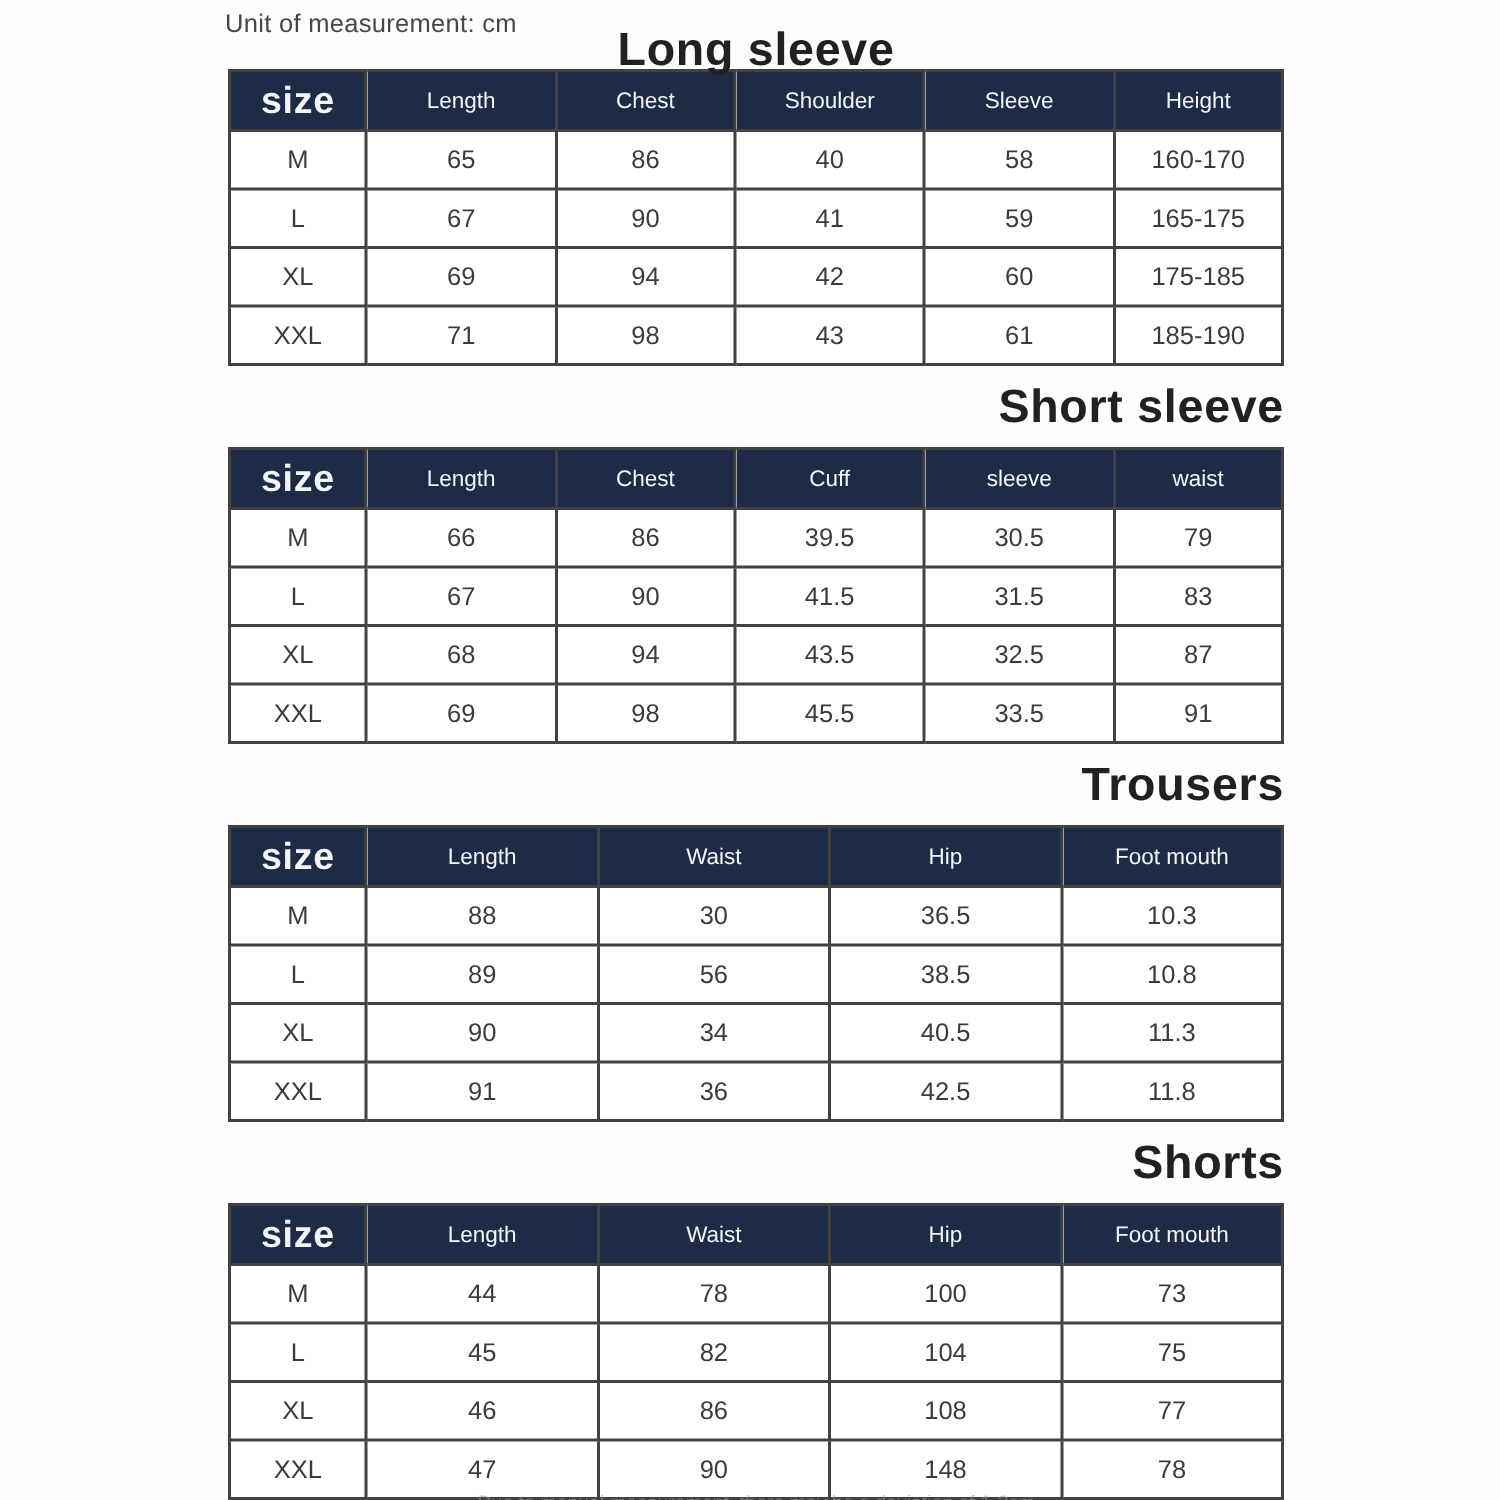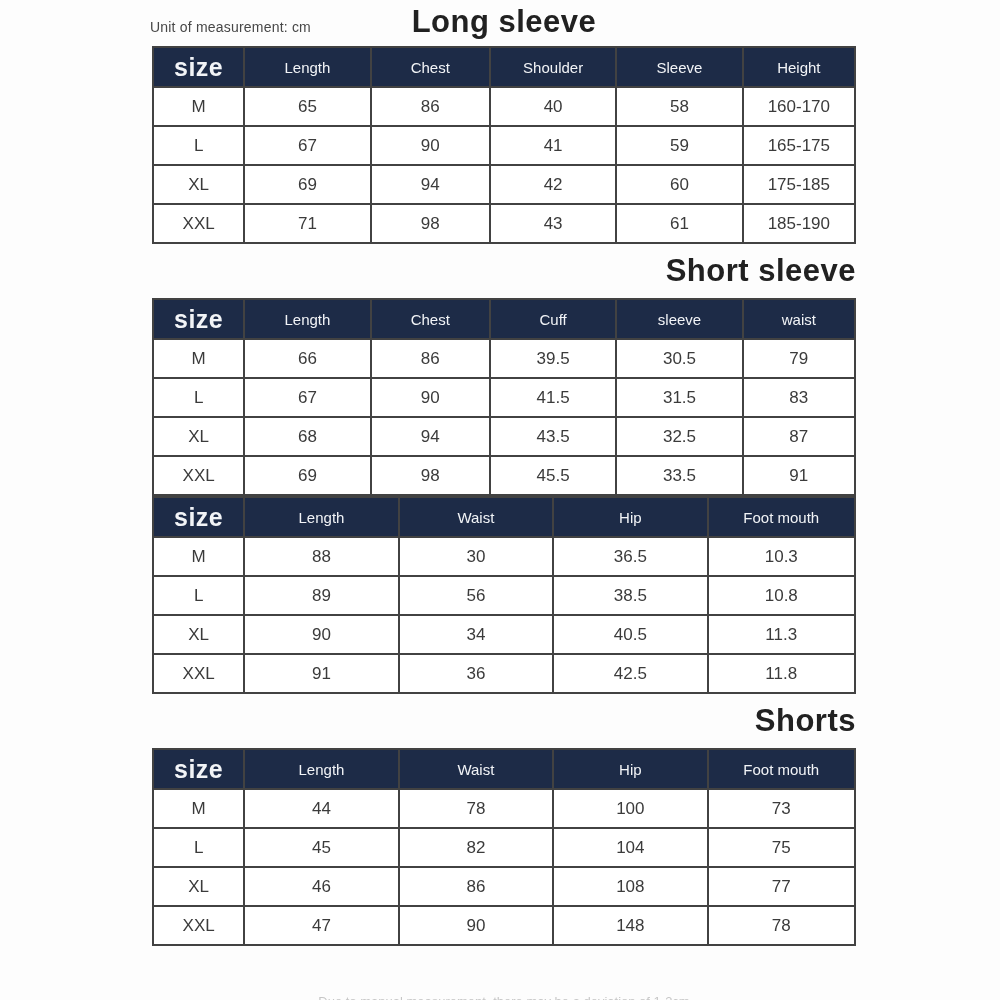--- a/index.html
+++ b/index.html
@@ -22,36 +22,36 @@
     top: 0;
     width: 704px;
   }
   .top-block {
     position: relative;
     height: 46px;
   }
   .unit-note {
     position: absolute;
     left: -2px;
-    top: 19px;
-    font-size: 14px;
+    top: 6px;
+    font-size: 17px;
     color: #474747;
     letter-spacing: 0.2px;
   }
   .section-title {
     text-align: center;
     font-size: 31px;
     font-weight: 700;
     color: #212121;
     letter-spacing: 0.5px;
   }
   .top-block .section-title {
     position: absolute;
     left: 0; right: 0;
-    top: 4px;
+    top: 15px;
     text-align: center;
   }
   .title-band {
     height: 54px;
     display: flex;
     align-items: center;
     justify-content: flex-end;
   }
   table.size-table {
     border-collapse: collapse;
@@ -224,20 +224,23 @@
               <td>XXL</td>
               <td>69</td>
               <td>98</td>
               <td>45.5</td>
               <td>33.5</td>
               <td>91</td>
             </tr>
           </tbody>
   </table>
 
+  <div class="title-band">
+    <div class="section-title">Trousers</div>
+  </div>
 
   <table class="size-table">
     <colgroup>
             <col style="width: 13%;">
             <col style="width: 22%;">
             <col style="width: 22%;">
             <col style="width: 22%;">
             <col style="width: 21%;">
           </colgroup>
     <thead>

